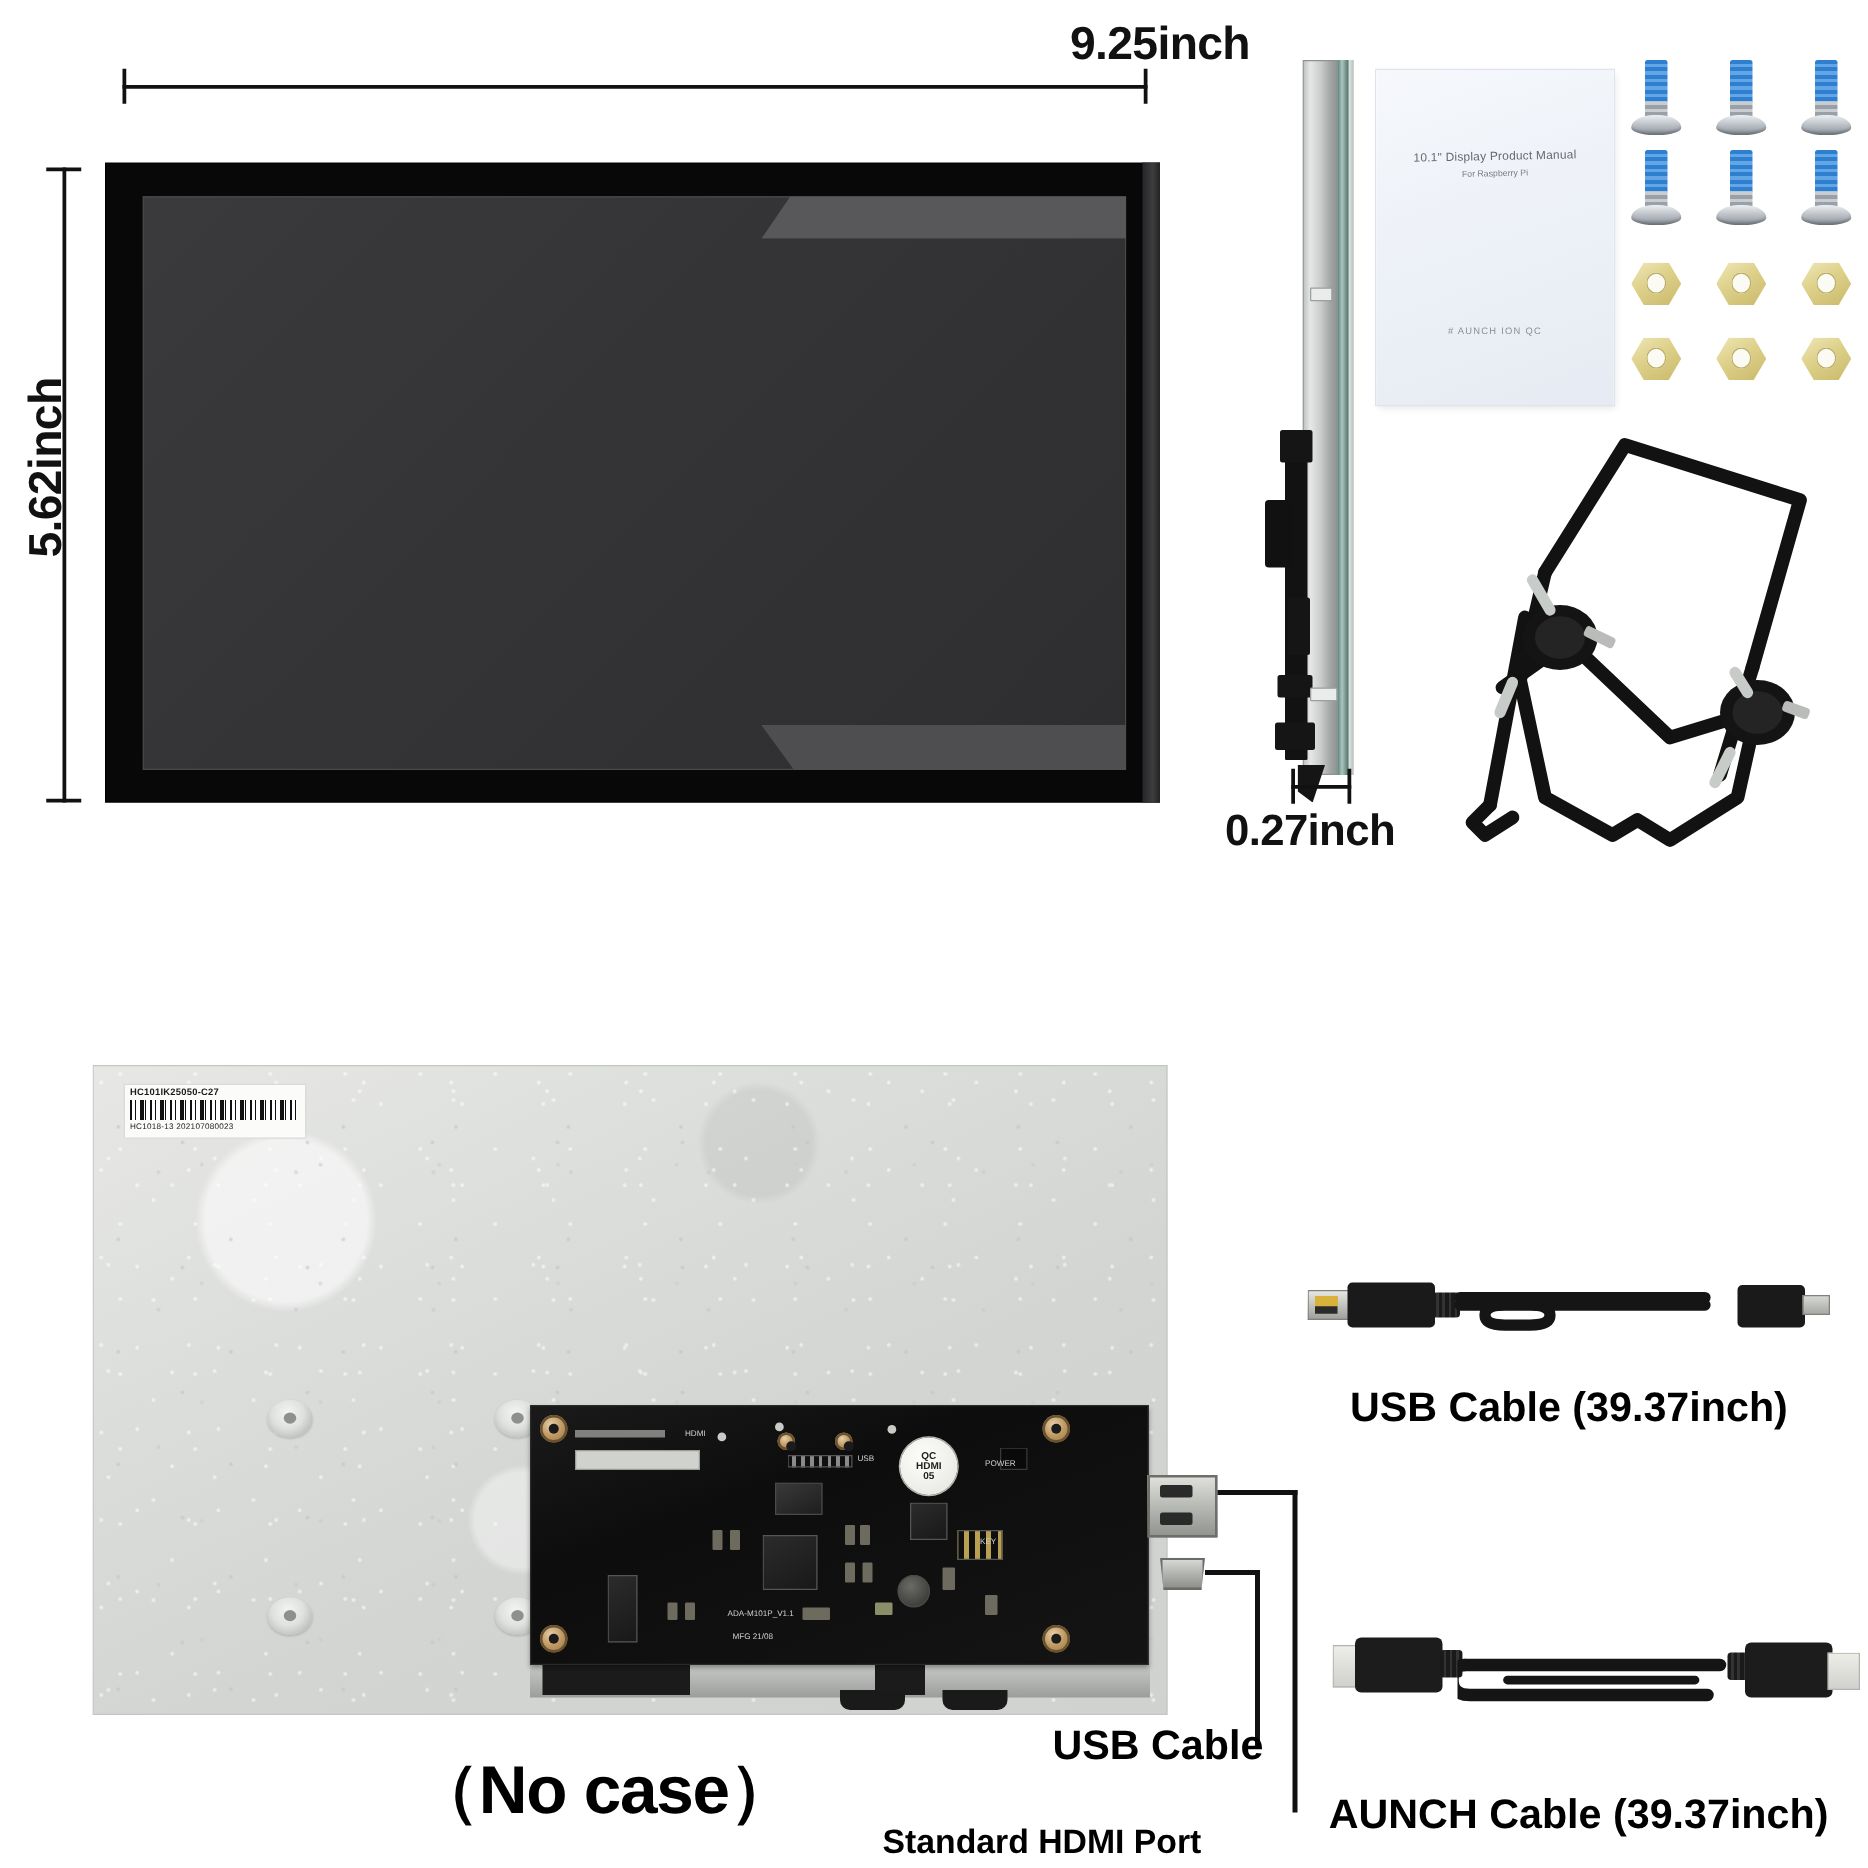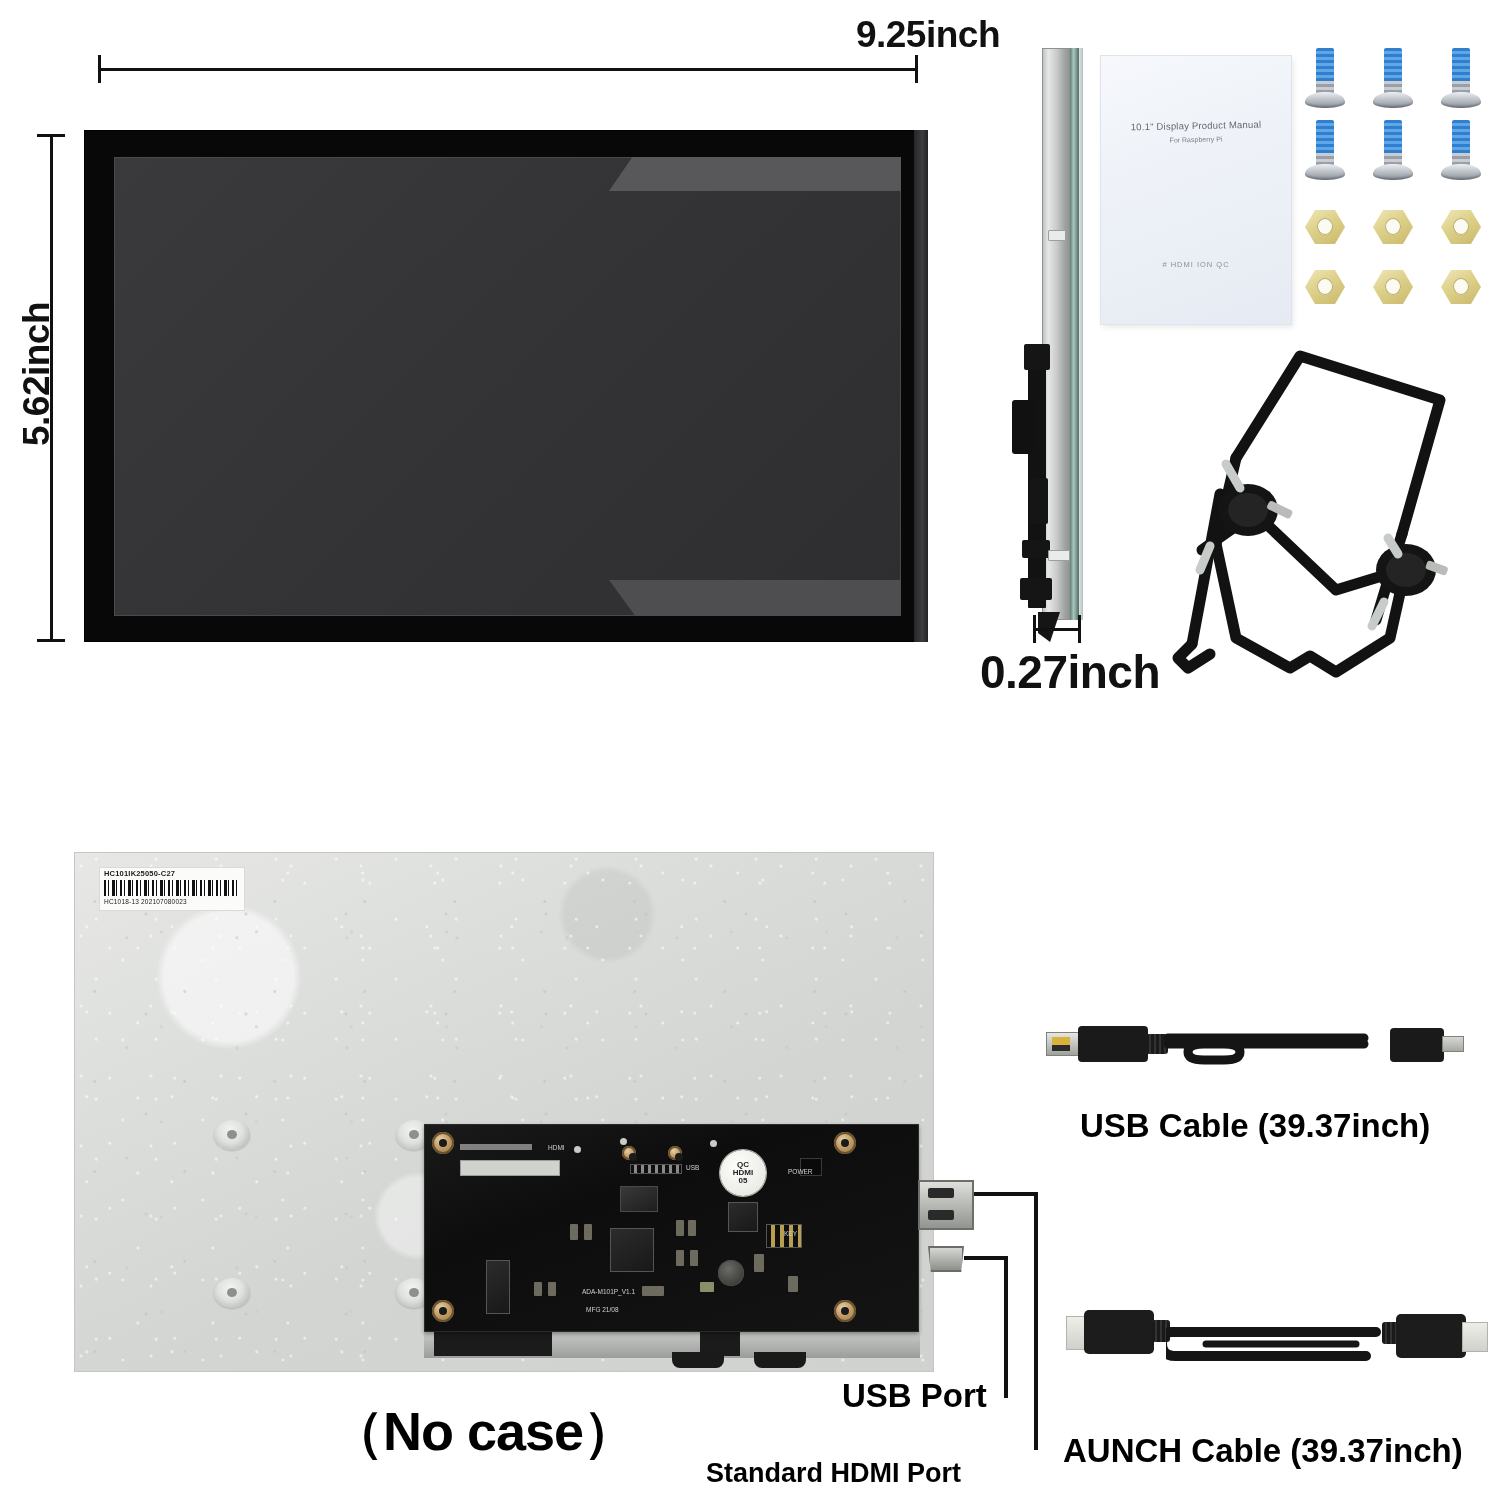--- a/index.html
+++ b/index.html
@@ -15,21 +15,21 @@
   .dim-label{
     font-family:"Liberation Sans","DejaVu Sans",sans-serif;
     font-weight:600; color:#111; letter-spacing:-0.5px;
     white-space:nowrap;
   }
   #dim-top-label{ left:0; top:14px; width:1000px; text-align:right; font-size:37px; }
   #dim-left-label{
     left:-93px; top:353px; width:260px; text-align:center; font-size:37px;
     transform:rotate(-90deg); transform-origin:center center;
   }
-  #dim-thk-label{ left:930px; top:645px; width:280px; text-align:center; font-size:46px;}
+  #dim-thk-label{ left:908px; top:645px; width:280px; text-align:center; font-size:35px;}
 
   
   .hrule{ height:3px; background:#111; }
   .hrule::before,.hrule::after{
     content:""; position:absolute; width:3px; height:28px; background:#111; top:-13px;
   }
   .hrule::before{ left:0; }
   .hrule::after{ right:0; }
 
   .vrule{ width:3px; background:#111; }
@@ -355,21 +355,21 @@
   <div class="sv-sticker" style="top:502px;width:20px;"></div>
   <div class="sv-bottom-tab"></div>
 </div>
 
 <div class="abs hrule" id="thk-rule"></div>
 <div class="abs dim-label" id="dim-thk-label">0.27inch</div>
 
 <div class="abs" id="manual">
   <div class="manual-title">10.1" Display Product Manual</div>
   <div class="manual-sub">For Raspberry Pi</div>
-  <div class="manual-brand"># HDMI ION QC</div>
+  <div class="manual-brand"># AUNCH ION QC</div>
 </div>
 
 <div class="abs" id="fasteners">
 
   <div class="screw" style="left:0px;top:0px;">
     <div class="thread"></div>
       <div class="shank"></div>
       <div class="head"></div>
   </div>
   <div class="screw" style="left:68px;top:0px;">
@@ -560,16 +560,16 @@
     <path d="M6 28 Q-4 28 -4 40 Q-4 52 10 52 H200" fill="none" stroke="#151515" stroke-width="10" stroke-linecap="round"></path>
     <path d="M40 40 H190" fill="none" stroke="#151515" stroke-width="7" stroke-linecap="round"></path>
   </svg>
   <div class="usb-shell" style="left:316px;top:22px;width:18px;height:22px;border-radius:3px;
        background:repeating-linear-gradient(90deg,#1a1a1a 0 3px,#333 3px 5px);"></div>
   <div class="hdmi-shell" style="left:330px;top:14px;width:70px;height:44px;"></div>
   <div class="hdmi-tip" style="left:396px;top:22px;width:26px;height:30px;"></div>
 </div>
 
 <div class="caption" id="cap-nocase">（No case）</div>
-<div class="caption" id="cap-usbport">USB Port</div>
+<div class="caption" id="cap-usbport">USB Cable</div>
 <div class="caption" id="cap-hdmiport">Standard HDMI Port</div>
 <div class="caption" id="cap-usbcable">USB Cable (39.37inch)</div>
 <div class="caption" id="cap-hdmicable">AUNCH Cable (39.37inch)</div>
 
 </body></html>

